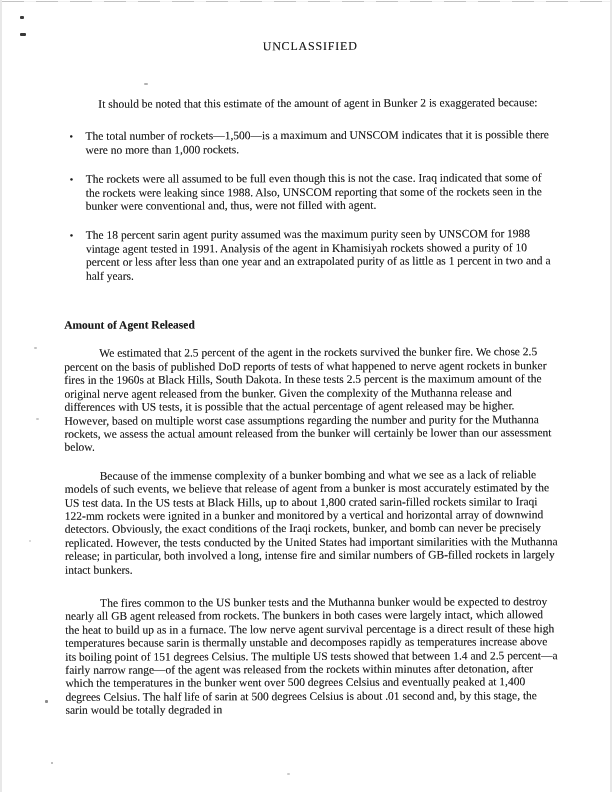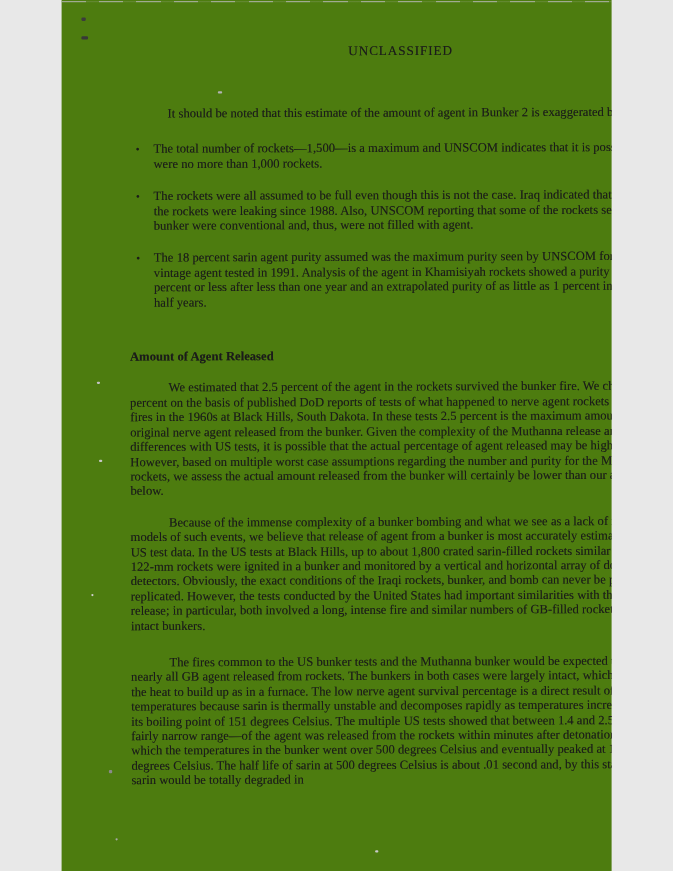--- a/index.html
+++ b/index.html
@@ -2,24 +2,24 @@
 <html><head>
 <meta charset="utf-8">
 <style>
   html, body {
     margin: 0;
     padding: 0;
     background: #e8e8e8;
   }
   .page {
     position: relative;
-    width: 500px;
+    width: 608px;
     height: 792px;
     margin: 0 auto;
-    background: #4d7c0f;
+    background: #ffffff;
     overflow: hidden;
     font-family: "Liberation Serif", "DejaVu Serif", serif;
     color: #1b1b1b;
   }
   .content {
     position: absolute;
     top: 0;
     left: 62px;
     width: 494px;
     transform: rotate(-0.2deg);

